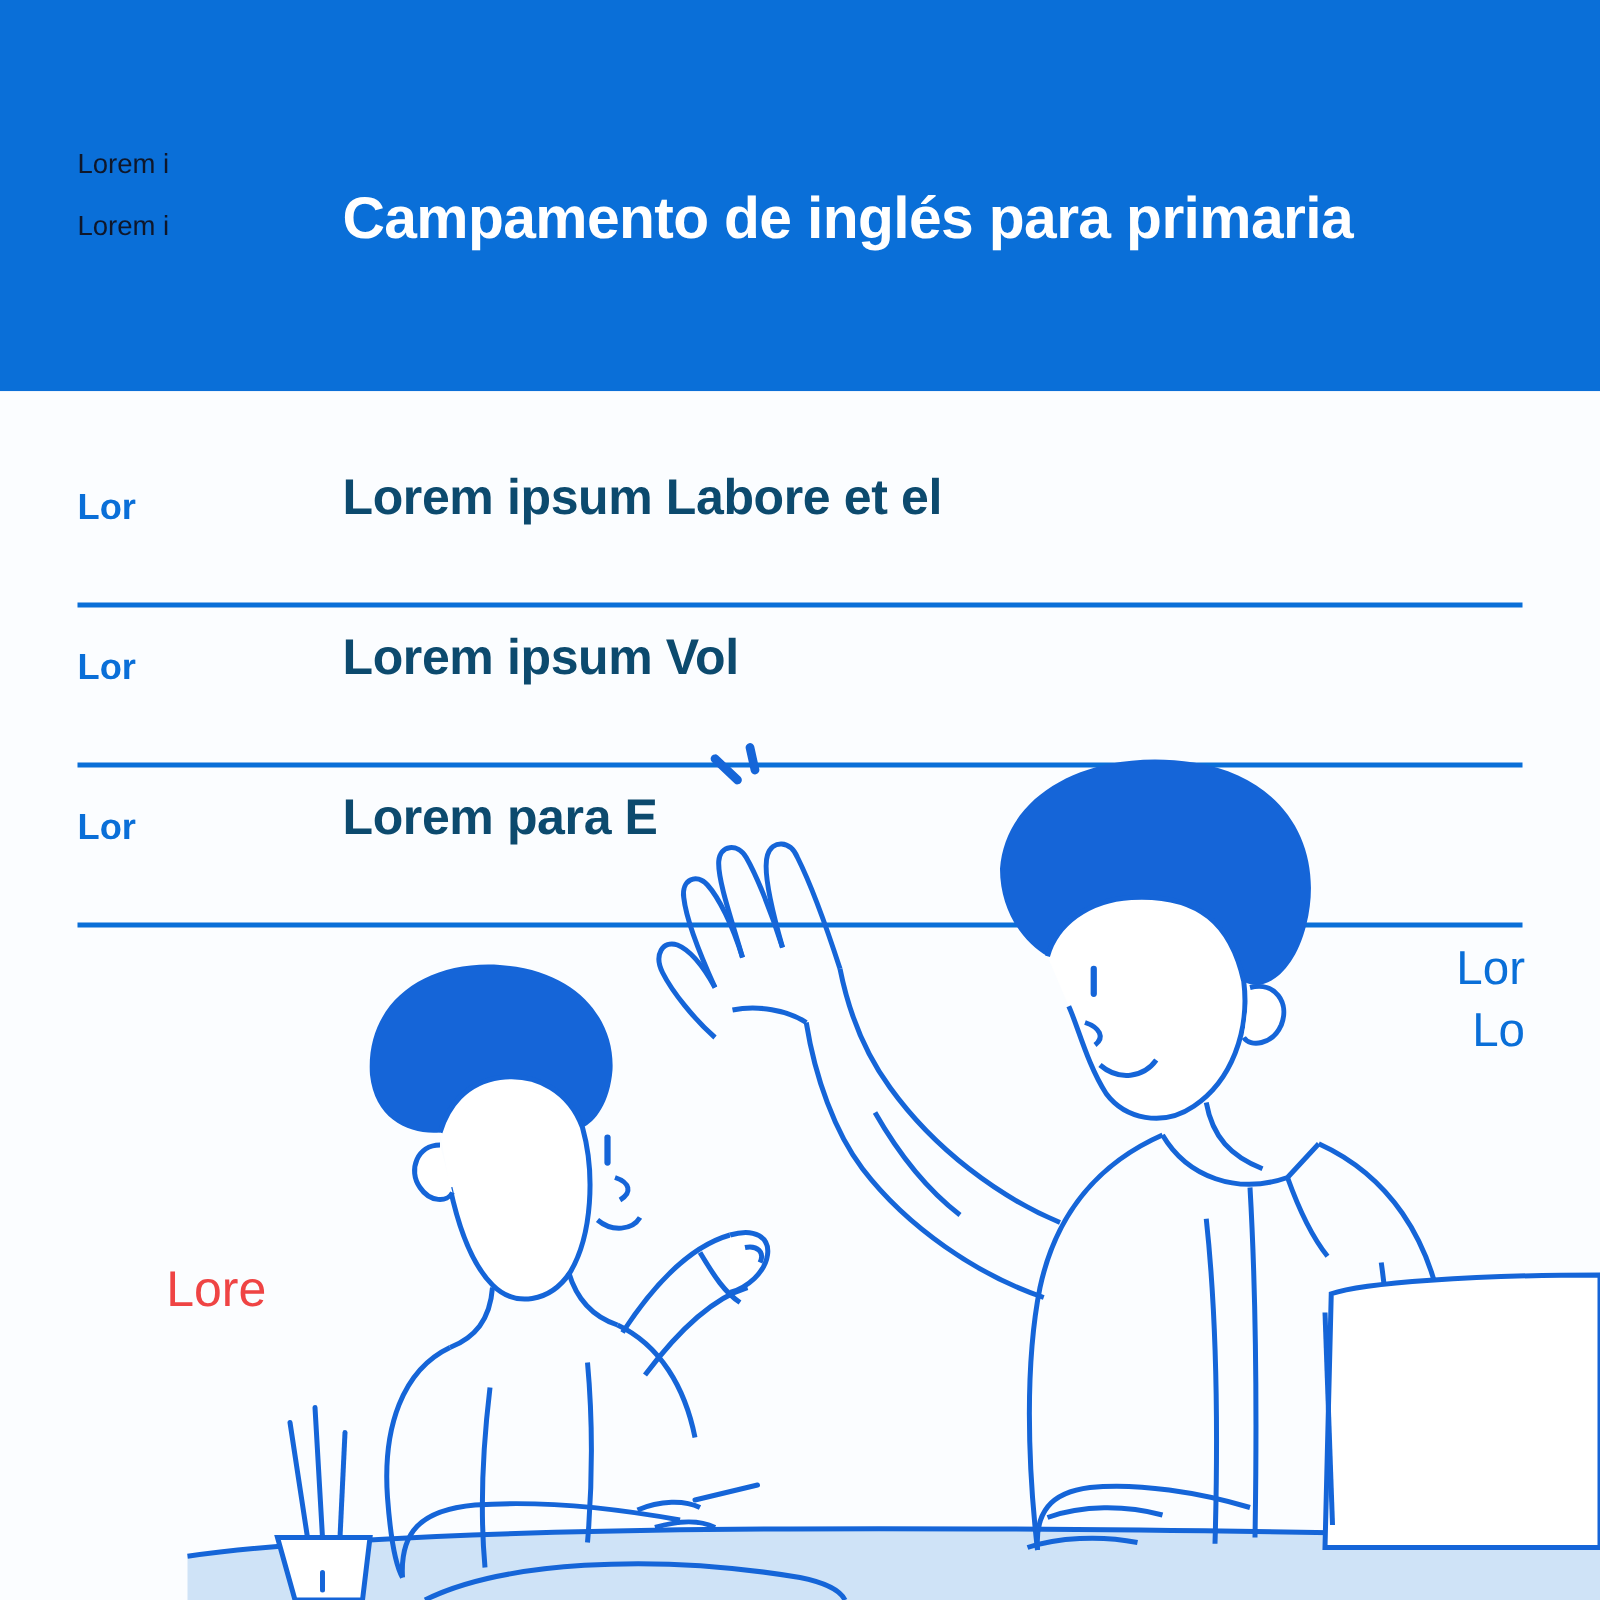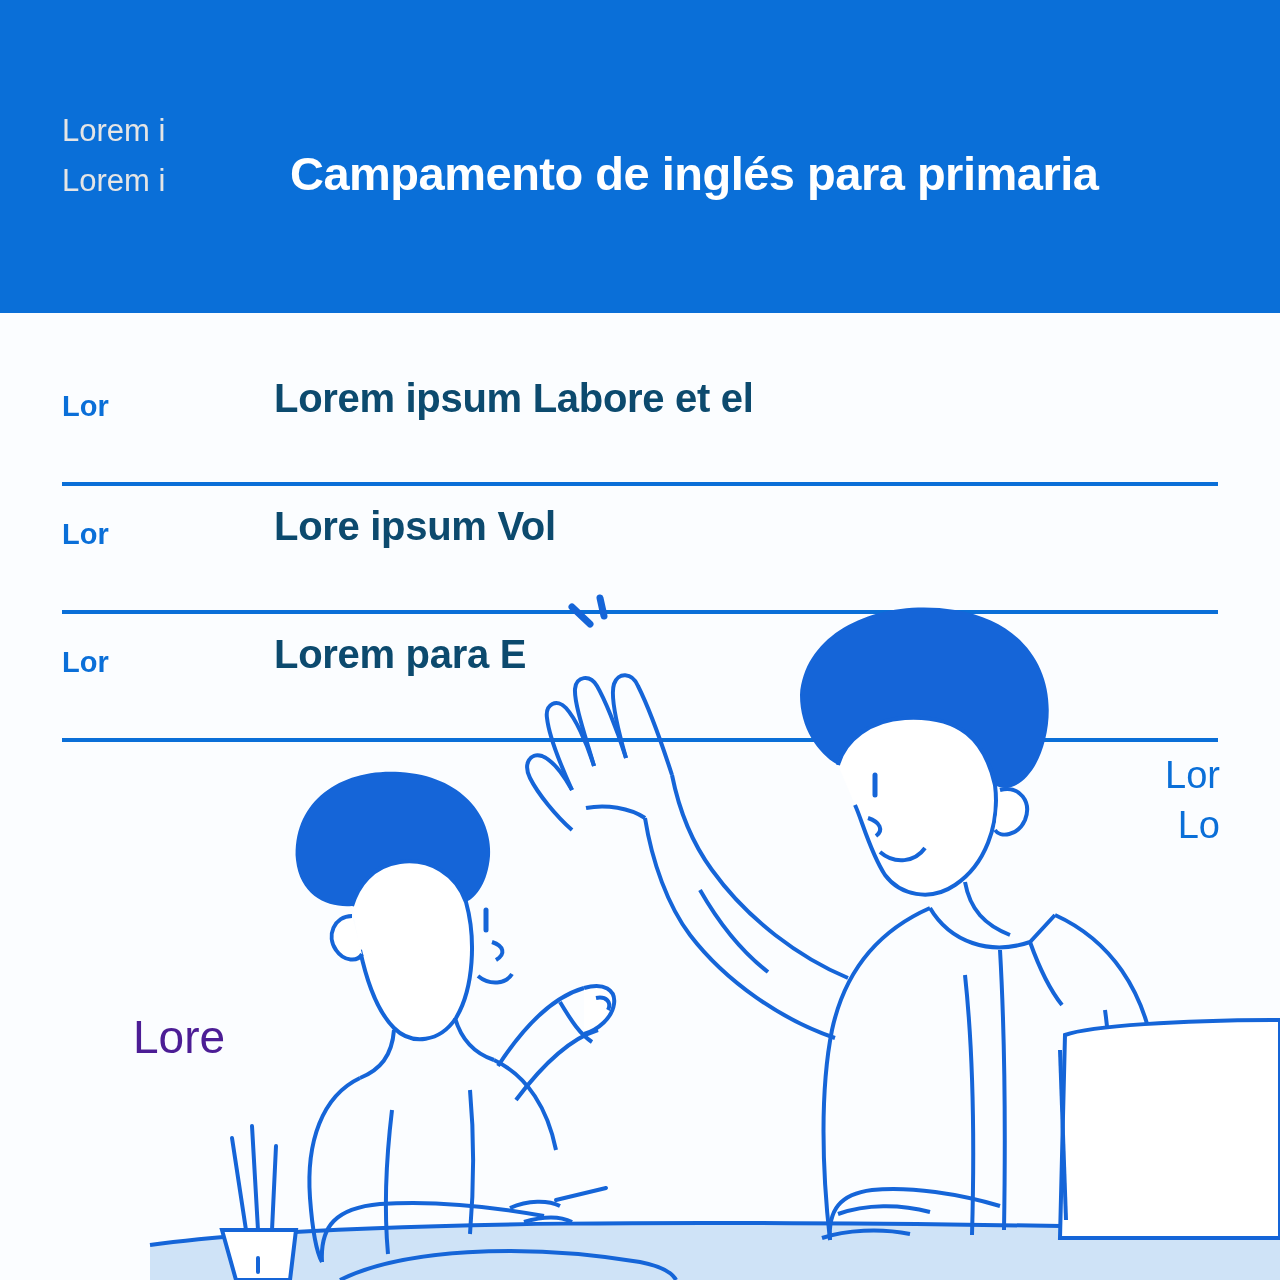--- a/index.html
+++ b/index.html
@@ -22,37 +22,36 @@
     left: 0; top: 0;
     width: 1280px;
     height: 313px;
     background: #0a6fd8;
   }
 
   .header-eyebrow {
     position: absolute;
     left: 62px;
     top: 106px;
-    color: #e5e5e5;
-    font-size: 31px;
+    color: #0f172a;
+    font-size: 22px;
     line-height: 50px;
     font-weight: 400;
     white-space: pre-line;
   }
 
   .header-title {
     position: absolute;
     left: 274px;
     top: 146px;
     color: #ffffff;
     font-size: 47px;
     font-weight: 700;
     letter-spacing: -0.5px;
     white-space: nowrap;
-    margin-left: 16px;
   }
 
   
   .body-area {
     position: absolute;
     left: 0;
     top: 313px;
     width: 1280px;
     height: 967px;
     background: #fbfdff;
@@ -106,22 +105,22 @@
     left: 0;
     top: 0;
     display: block;
   }
 
   
   .caption-left {
     position: absolute;
     left: 133px;
     top: 1010px;
-    color: #4c1d95;
-    font-size: 46px;
+    color: #ef4444;
+    font-size: 40px;
     font-weight: 400;
     text-align: center;
   }
 
   .caption-right {
     position: absolute;
     right: 60px;
     top: 750px;
     color: #0a6fd8;
     font-size: 38px;
@@ -144,21 +143,21 @@
 
   <div class="list">
 
     <div class="row">
       <div class="row-label">Lor</div>
       <div class="row-value">Lorem ipsum Labore et el</div>
     </div>
 
     <div class="row">
       <div class="row-label">Lor</div>
-      <div class="row-value">Lore ipsum Vol</div>
+      <div class="row-value">Lorem ipsum Vol</div>
     </div>
 
     <div class="row">
       <div class="row-label">Lor</div>
       <div class="row-value">Lorem para E</div>
     </div>
 
   </div>
 </div>
 

